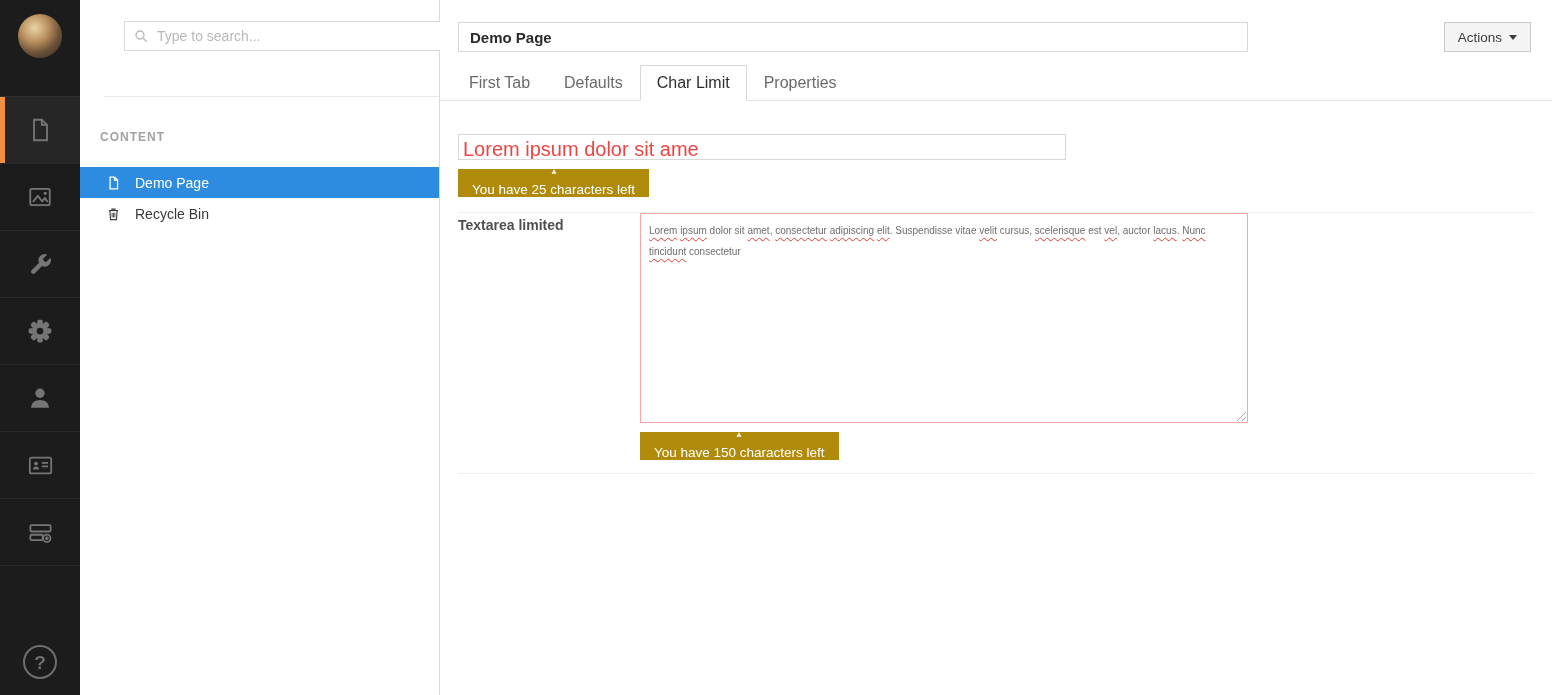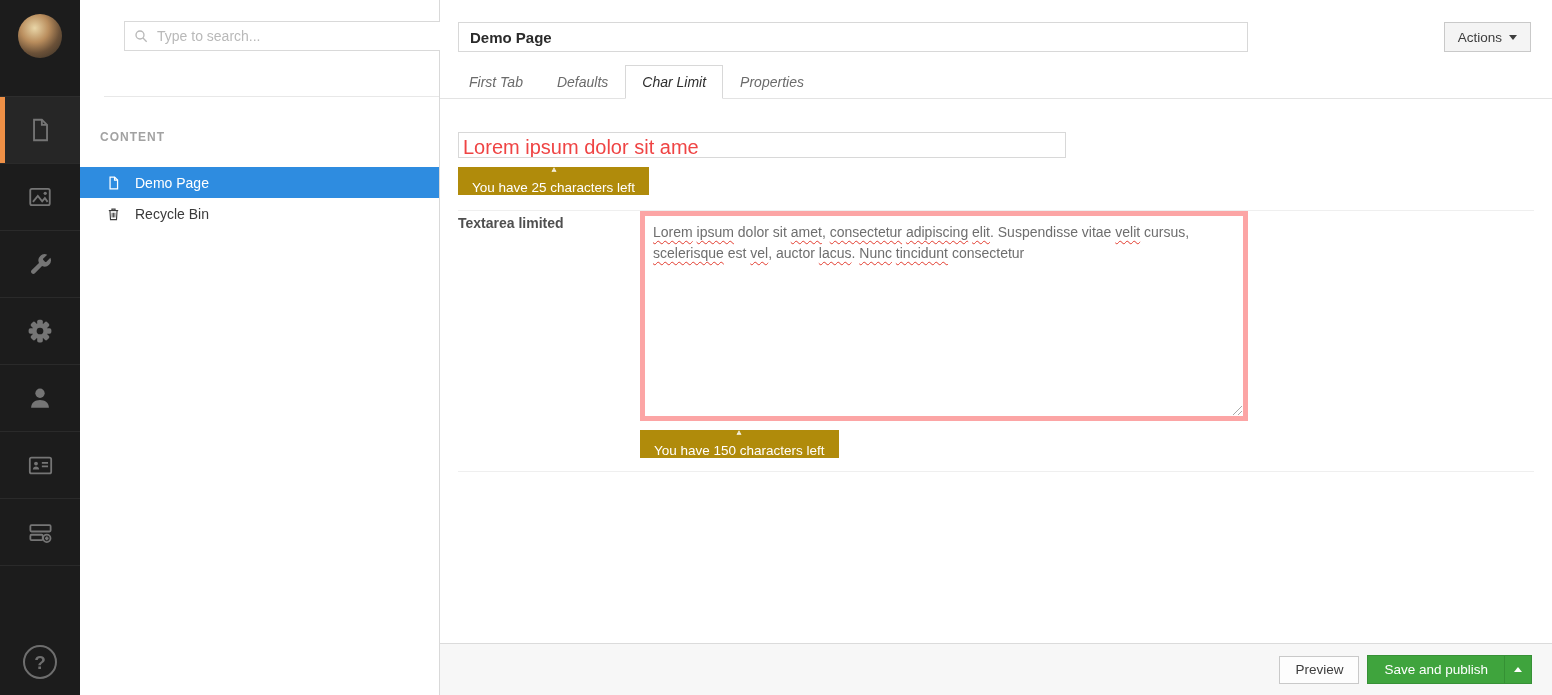--- a/index.html
+++ b/index.html
@@ -49,33 +49,33 @@
     font-size:15px; font-weight:bold; color:#2b2b2b; padding:0 11px; outline:none;
     font-family:inherit; }
   .actions-btn { position:absolute; right:21px; top:22px; height:30px; padding:0 13px;
     background:#f4f4f4; border:1px solid #c9c9c9; font-size:13.5px; color:#3d3d3d;
     display:inline-flex; align-items:center; gap:7px; cursor:pointer; font-family:inherit; }
   .caret-down { width:0; height:0; border-left:4.5px solid transparent;
     border-right:4.5px solid transparent; border-top:5px solid #3d3d3d; }
   .tabs { display:flex; align-items:flex-end; border-bottom:1px solid #e3e3e3;
     margin-top:13px; padding-left:12px; }
   .tab { padding:8px 16px 8px; margin-bottom:-1px; border:1px solid transparent;
-    font-size:14px; color:#6b6b6b; cursor:pointer;font-style:italic; }
+    font-size:16px; color:#6b6b6b; cursor:pointer; }
   .tab.active { background:#fff; border-color:#d8d8d8; border-bottom-color:#fff; color:#2e2e2e; }
 
   .editor-body { padding:0 18px; }
   .prop-row { display:flex; }
   .prop-row.first { margin-top:33px; }
   .prop-row.second { margin-top:0; }
   .prop-label { width:182px; flex:0 0 182px; font-size:14px; font-weight:600;
     color:#4f4f4f; padding-top:4px; }
   .prop-control { flex:0 0 608px; width:608px; }
   .textbox { width:608px; height:26px; border:1px solid #d8d8d8; font-size:20px;
     color:#ef4444; padding:3px 4px 0; white-space:nowrap; overflow:hidden; }
-  .textarea { width:608px; height:210px; border:5px solid #fca5a5; font-size:14px;
+  .textarea { width:608px; height:210px; border:1px solid #fca5a5; font-size:10px;
     color:#6e6e6e; padding:6px 8px; line-height:21px; position:relative; }
   .resize-handle { position:absolute; right:1px; bottom:1px; width:11px; height:11px;
     background:
       linear-gradient(135deg, transparent 0 55%, #a9a9a9 55% 63%, transparent 63% 78%, #a9a9a9 78% 86%, transparent 86%);
     cursor:nwse-resize; }
   .squiggle { text-decoration:underline; text-decoration-style:wavy;
     text-decoration-color:#e23b2e; text-decoration-thickness:1px;
     text-underline-offset:3px; text-decoration-skip-ink:none; }
   .warn-badge { display:inline-flex; align-items:center; gap:8px; height:28px;
     padding:0 14px; background:#b08b0b; color:#fff; font-size:13.5px;flex-direction:column; }
@@ -260,23 +260,14 @@
               <circle cx="12" cy="17.3" r="1.4" fill="#b08b0b"></circle>
             </svg>
             <span>You have 150 characters left</span>
           </div>
         </div>
       </div>
 
       <div class="row-divider d2"></div>
     </div>
 
-    <footer class="editor-footer">
-      <button class="preview-btn">Preview</button>
-      <div class="save-split">
-        <div class="save-main">Save and publish</div>
-        <div class="save-caret">
-          <span class="caret-up"></span>
-        </div>
-      </div>
-    </footer>
   </main>
 </div>
 
 </body></html>

